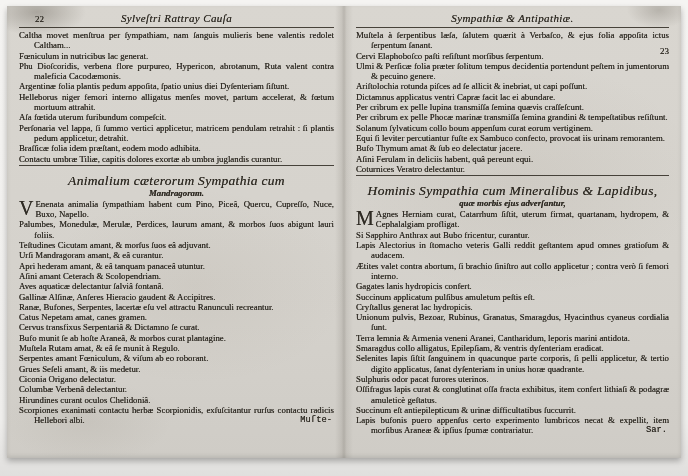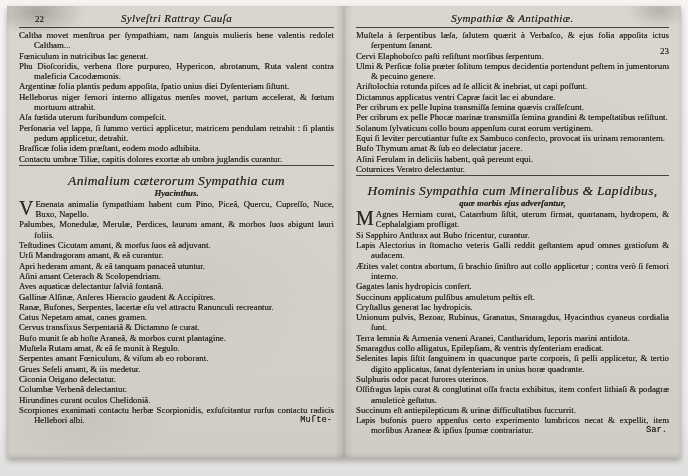--- a/index.html
+++ b/index.html
@@ -85,21 +85,21 @@
           <p class="entry">Argentinæ folia plantis pedum appoſita, ſpatio unius diei Dyſenteriam ſiſtunt.</p>
           <p class="entry">Helleborus niger femori interno alligatus menſes movet, partum accelerat, &amp; fœtum mortuum attrahit.</p>
           <p class="entry">Aſa fœtida uterum furibundum compeſcit.</p>
           <p class="entry">Perſonaria vel lappa, ſi ſummo vertici applicetur, matricem pendulam retrahit : ſi plantis pedum applicetur, detrahit.</p>
           <p class="entry">Braſſicæ folia idem præſtant, eodem modo adhibita.</p>
           <p class="entry">Contactu umbræ Tiliæ, capitis dolores exortæ ab umbra juglandis curantur.</p>
         </div>
 
       <div class="rule mid"></div>
       <div class="section-title">Animalium cæterorum Sympathia cum</div>
-      <div class="section-subtitle">Hyacinthus.</div>
+      <div class="section-subtitle">Mandragoram.</div>
 
       <p class="lead"><span class="dropcap">V</span><span>Enenata animalia ſympathiam habent cum Pino, Piceâ, Quercu, Cupreſſo, Nuce, Buxo, Napello.</span></p>
 
       <div>
           <p class="entry">Palumbes, Monedulæ, Merulæ, Perdices, laurum amant, &amp; morbos ſuos abigunt lauri foliis.</p>
           <p class="entry">Teſtudines Cicutam amant, &amp; morſus ſuos eâ adjuvant.</p>
           <p class="entry">Urſi Mandragoram amant, &amp; eâ curantur.</p>
           <p class="entry">Apri hederam amant, &amp; eâ tanquam panaceâ utuntur.</p>
           <p class="entry">Aſini amant Ceterach &amp; Scolopendriam.</p>
           <p class="entry">Aves aquaticæ delectantur ſalviâ fontanâ.</p>

